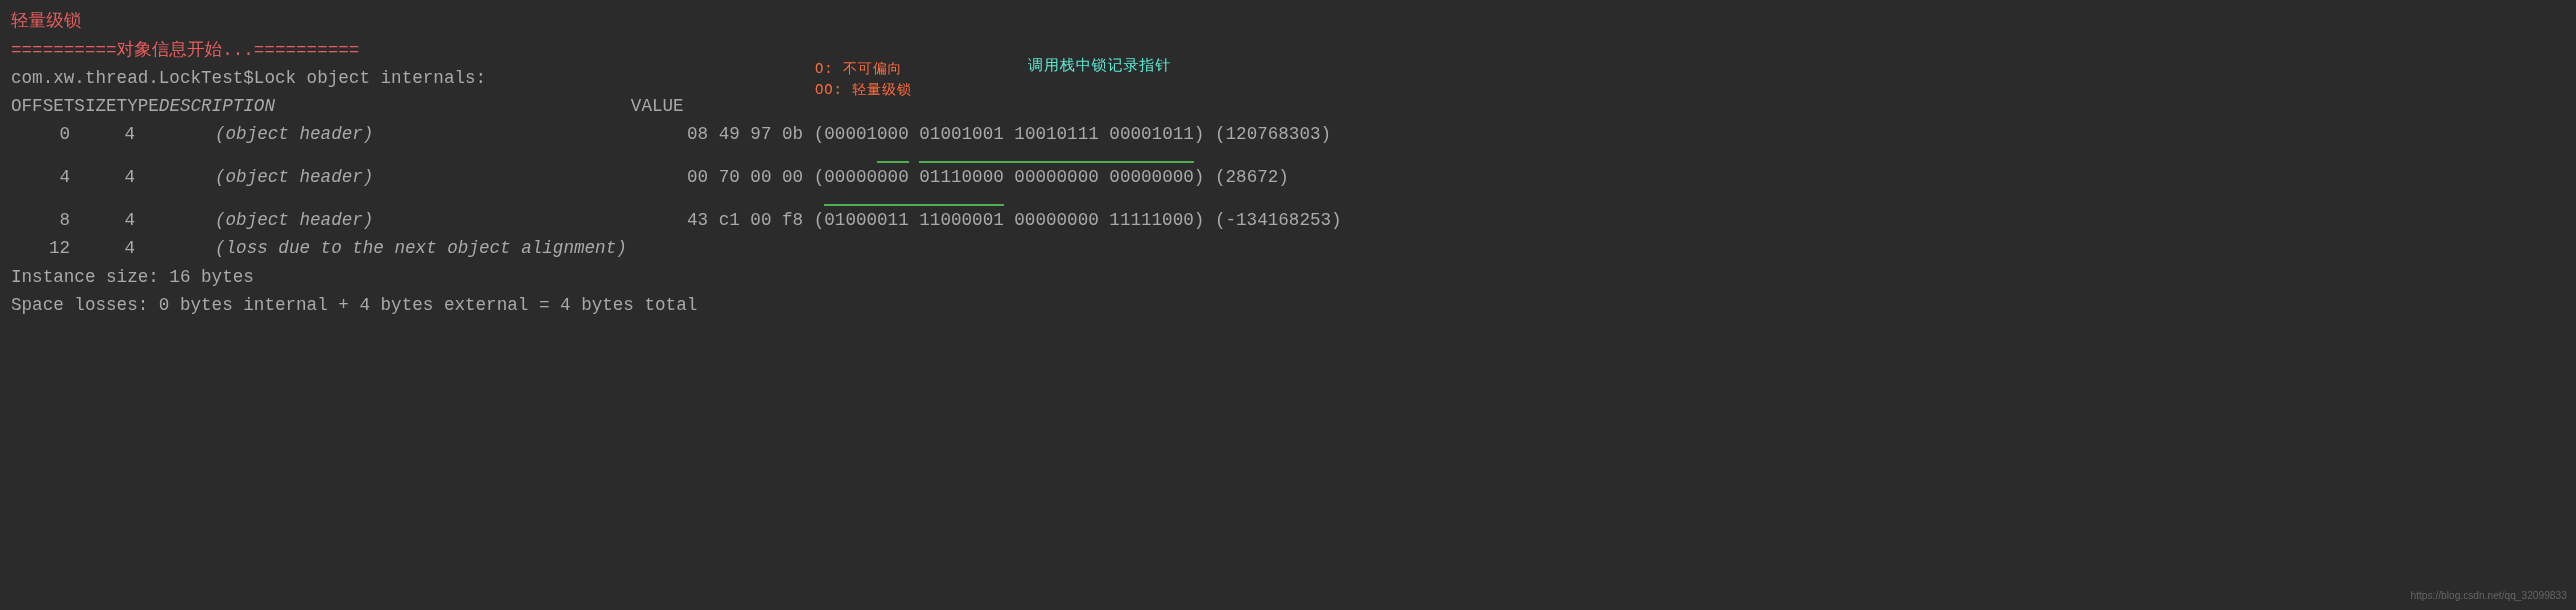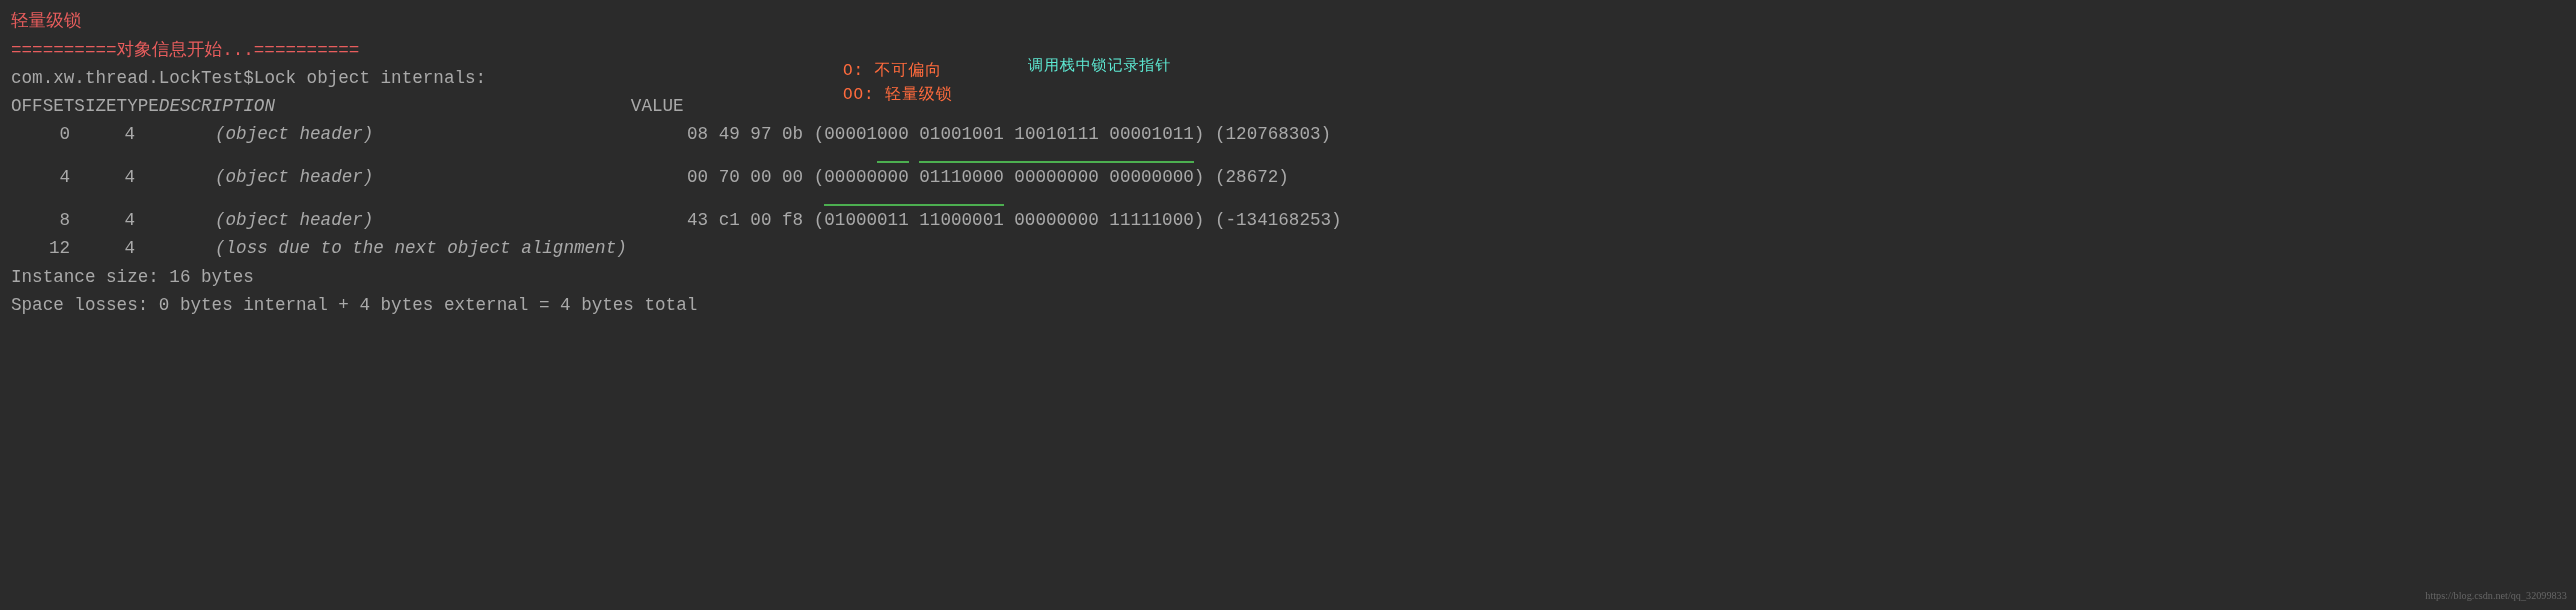--- a/index.html
+++ b/index.html
@@ -23,40 +23,40 @@
     .hdr-row { display: flex; position: relative; }
     .col-offset { width: 74px; text-align: right; padding-right: 15px; display: inline-block; }
     .col-size { width: 65px; text-align: right; padding-right: 15px; display: inline-block; }
     .col-type { width: 65px; display: inline-block; }
     .col-desc { width: 472px; display: inline-block; font-style: italic; }
     .annot-block {
       position: absolute;
       left: 804px;
       top: 52px;
     }
-    .annot-block .orange { display: block; line-height: 1.5; font-size: 16px; letter-spacing: 0.9px; margin-left: 28px; }
+    .annot-block .orange { display: block; line-height: 1.5; font-size: 14px; letter-spacing: 0.9px; }
     .annot-green {
       position: absolute;
       left: 1017px;
       top: 48px;
       color: #5eead4;
       font-size: 15px;
       letter-spacing: 0.9px;
     }
     .underline-green {
       border-bottom: 2.8px solid #4caf50;
       padding-bottom: 13px;
     }
     .watermark {
       position: absolute;
       right: 9.2px;
       bottom: 5.5px;
       font-size: 10.2px;
       color: #666;
-      font-family: Liberation Serif, serif;
+      font-family: Liberation Sans, sans-serif;
       letter-spacing: 0;
     }
     .data-area {
       position: relative;
     }
   </style>
 </head>
 <body>
 
 <div class="data-area">

